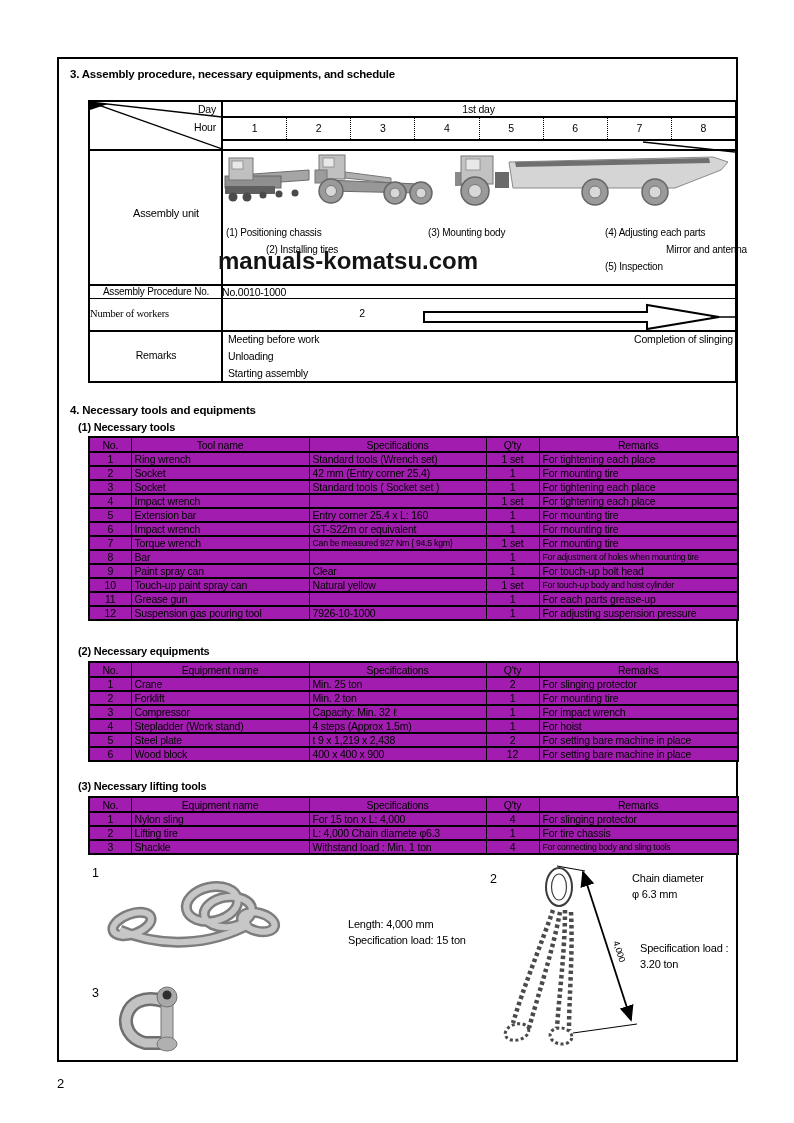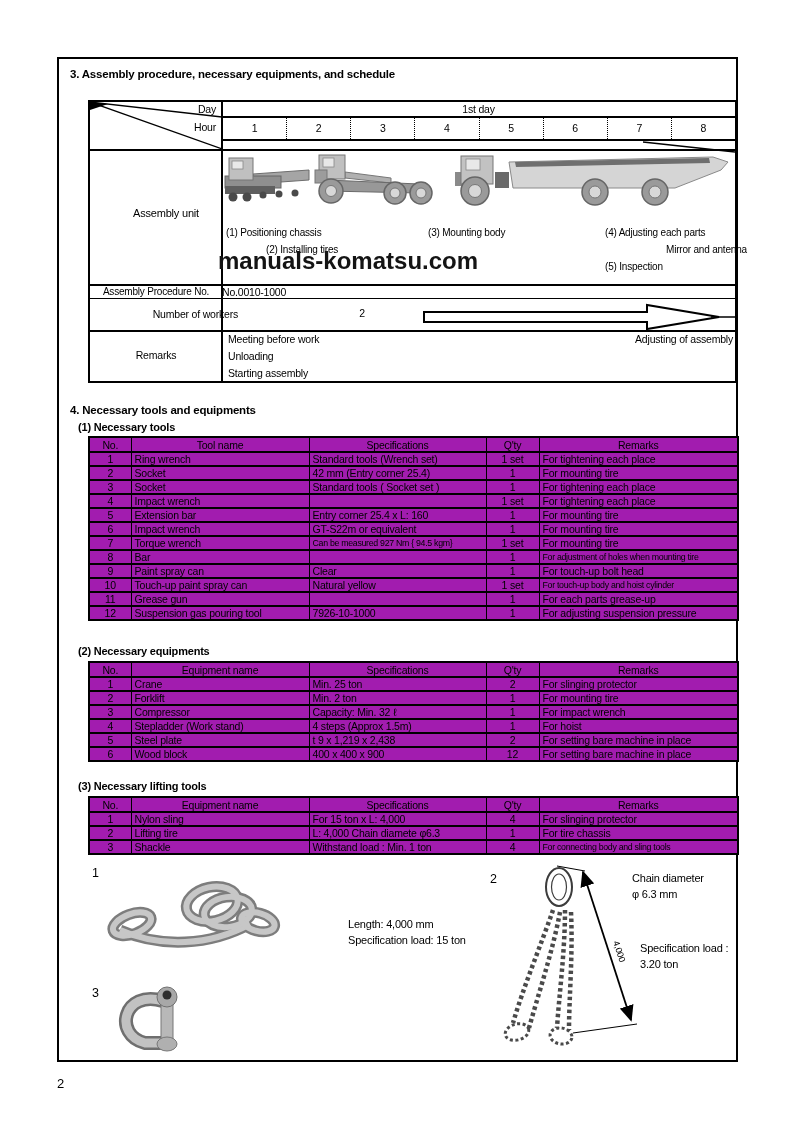--- a/index.html
+++ b/index.html
@@ -127,32 +127,32 @@
   <div class="cap" style="left:338px;top:125px;">(3) Mounting body</div>
   <div class="cap" style="left:515px;top:125px;">(4) Adjusting each parts</div>
   <div class="cap" style="left:528px;top:142px;margin-left:48px;">Mirror and antenna</div>
   <div class="cap" style="left:515px;top:159px;">(5) Inspection</div>
 
   <div id="watermark" style="left:128px;top:145px;">manuals-komatsu.com</div>
 
   <div class="cell-label" style="left:0;top:184px;width:132px;text-align:center;font-size:10px;">Assembly Procedure No.</div>
   <div class="cell-label" style="left:132px;top:184px;width:610px;text-align:left;">No.0010-1000</div>
 
-  <div class="cell-label" style="left:0;top:206px;width:148px;text-align:right;">Number of workers</div>
+  <div class="cell-label" style="left:0;top:206px;width:148px;text-align:left;font-family:Liberation Serif, serif;">Number of workers</div>
   <div class="cell-label" style="left:262px;top:205px;width:20px;text-align:center;">2</div>
   <svg class="abs" style="left:333px;top:201px;" width="314" height="28">
     <polygon points="1,9 224,9 224,2 296,14 224,26 224,19 1,19" fill="#fff" stroke="#000" stroke-width="2"></polygon>
     <line x1="288" y1="14" x2="314" y2="14" stroke="#000" stroke-width="1.5"></line>
   </svg>
 
   <div class="cell-label" style="left:0;top:247px;width:132px;text-align:center;">Remarks</div>
   <div class="cell-label" style="left:138px;top:231px;">Meeting before work</div>
   <div class="cell-label" style="left:138px;top:248px;">Unloading</div>
   <div class="cell-label" style="left:138px;top:265px;">Starting assembly</div>
-  <div class="cell-label" style="left:343px;top:231px;width:300px;text-align:right;">Adjusting of assembly</div>
+  <div class="cell-label" style="left:343px;top:231px;width:300px;text-align:right;">Completion of slinging</div>
 </div>
 
 <div class="sec-title" style="left:70px;top:404px;">4.  Necessary tools and equipments</div>
 
 <div class="tbl-cap" style="left:78px;top:421px;">(1) Necessary tools</div>
 <table class="spec abs" style="left:88px;top:436px;">
   <colgroup>
       <col style="width:42px">
       <col style="width:178px">
       <col style="width:177px">

